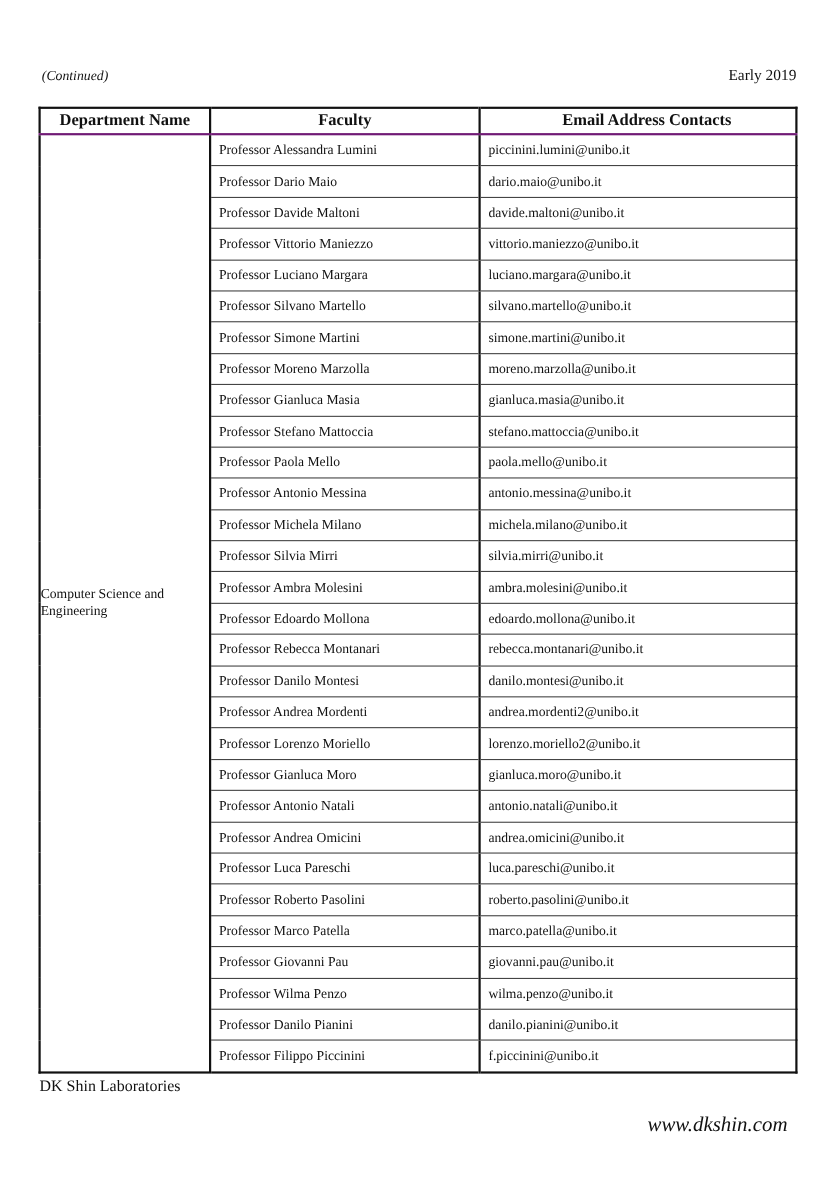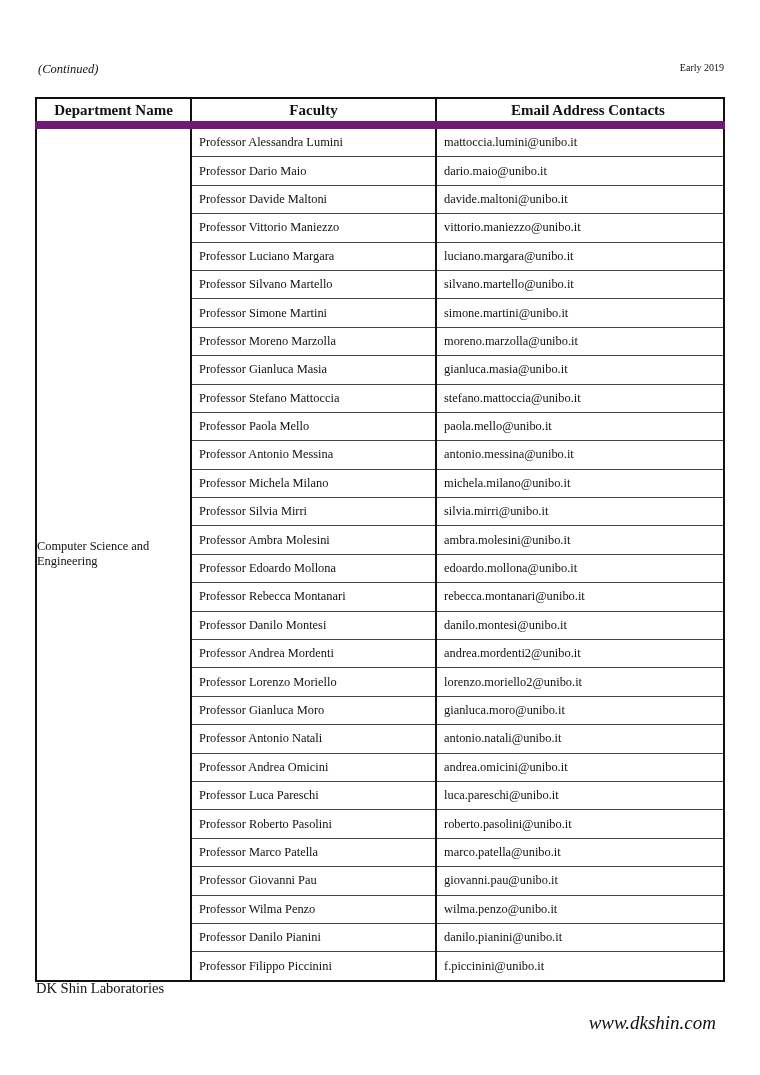--- a/index.html
+++ b/index.html
@@ -1,20 +1,20 @@
 <!DOCTYPE html>
 <html><head>
 <meta charset="utf-8">
 <style>
   html, body { margin: 0; padding: 0; background: #ffffff; }
   body { width: 760px; height: 1075px; position: relative; font-family: "Liberation Serif", serif; color: #111; overflow: hidden; }
   .hdr-left { position: absolute; left: 38px; top: 62px; font-size: 12.5px; font-style: italic; text-align: center; }
-  .hdr-right { position: absolute; right: 36px; top: 62px; font-size: 10px; }
+  .hdr-right { position: absolute; right: 36px; top: 62px; font-size: 14px; }
   table.dir { position: absolute; left: 35px; top: 97px; width: 690px; border-collapse: collapse; border: 2px solid #111; table-layout: fixed; }
-  table.dir th { height: 22px; font-size: 15px; font-weight: bold; text-align: center; border-right: 2px solid #111; border-bottom: 8px solid #701a75; padding: 0; }
+  table.dir th { height: 22px; font-size: 15px; font-weight: bold; text-align: center; border-right: 2px solid #111; border-bottom: 2px solid #701a75; padding: 0; }
   table.dir th:last-child { border-right: none; padding-left: 16px; }
   table.dir td { height: 27.4px; font-size: 12.4px; padding: 0 0 0 7px; border-bottom: 1px solid #444; border-right: 2px solid #111; white-space: nowrap; vertical-align: middle; }
   table.dir td:last-child { border-right: none; }
   table.dir tr:last-child td { border-bottom: none; }
   td.dept { text-align: left; padding: 0 !important; font-size: 12.4px; line-height: 15px; white-space: normal !important; border-bottom: none !important; }
   .col-dept { width: 153px; }
   .col-fac { width: 243px; }
   .ftr-left { position: absolute; left: 36px; top: 980px; font-size: 14.5px; }
   .ftr-right { position: absolute; right: 44px; top: 1012px; font-size: 19px; font-style: italic; }
 </style>
@@ -29,21 +29,21 @@
     <tr>
       <th class="col-dept">Department Name</th>
       <th class="col-fac">Faculty</th>
       <th>Email Address Contacts</th>
     </tr>
   </thead>
   <tbody id="tbody">
     <tr>
       <td class="dept" rowspan="30">Computer Science and Engineering</td>
       <td>Professor Alessandra Lumini</td>
-      <td>mattoccia.lumini@unibo.it</td>
+      <td>piccinini.lumini@unibo.it</td>
     </tr>
     <tr>
         <td>Professor Dario Maio</td>
         <td>dario.maio@unibo.it</td>
       </tr>
     <tr>
         <td>Professor Davide Maltoni</td>
         <td>davide.maltoni@unibo.it</td>
       </tr>
     <tr>

